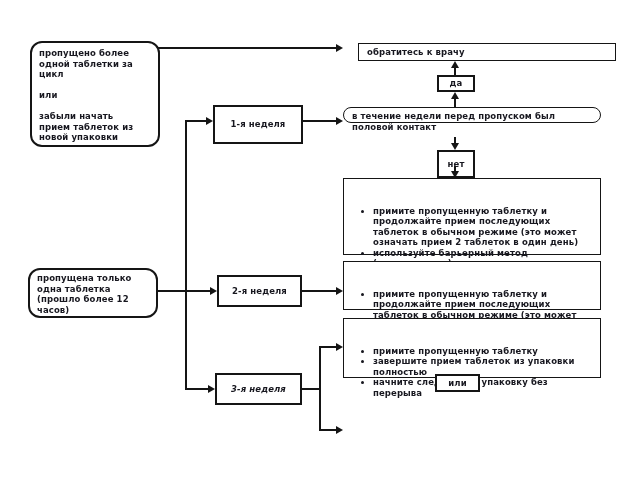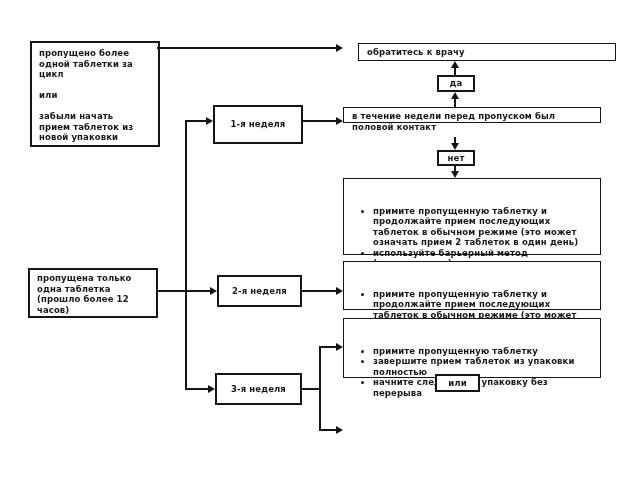--- a/index.html
+++ b/index.html
@@ -16,21 +16,21 @@
     border:2px solid #151515;
     background:#ffffff;
     box-sizing:border-box;
     font-size:8.5px;
     font-weight:700;
     line-height:10.5px;
     white-space:pre-line;
     letter-spacing:0.1px;
   }
   .node.thin{border-width:1.6px;}
-  .pad{padding:5px 7px;}
+  .pad{padding:5px 7px;border-radius:12px;}
   .center{display:flex;align-items:center;justify-content:center;white-space:nowrap;}
   .leftpad{display:flex;align-items:center;padding:2px 8px;white-space:nowrap;margin-left:15px;}
   ul.blist{
     margin:14px;
     padding:2px 4px 2px 15px;
     list-style-type:disc;
     white-space:normal;
   }
   ul.blist li{margin:0;padding:0 2px 0 0;}
   .line{position:absolute;background:#151515;}
@@ -56,21 +56,21 @@
 
   <div class="node thin leftpad" style="left:343px;top:43px;width:258px;height:18px;">обратитесь к врачу</div>
 
   <div class="node center" style="left:437px;top:75px;width:38px;height:17px;">да</div>
 
   <div class="node center" style="left:213px;top:105px;width:90px;height:39px;">1-я неделя</div>
 
   <div class="node thin pad" style="left:343px;top:107px;width:258px;height:16px;padding:3px 8px;">в течение недели перед пропуском был
 половой контакт</div>
 
-  <div class="node center" style="left:437px;top:150px;width:38px;height:16px;">нет</div>
+  <div class="node center" style="left:437px;top:150px;width:38px;height:28px;">нет</div>
 
   <div class="node thin" style="left:343px;top:178px;width:258px;height:77px;">
     <ul class="blist">
         <li>примите пропущенную таблетку и продолжайте прием последующих таблеток в обычном режиме (это может означать прием 2 таблеток в один день)</li>
         <li>используйте барьерный метод (презервативы) в течение последующих 7 дней</li>
       </ul>
   </div>
 
   <div class="node pad" style="left:28px;top:268px;width:130px;height:50px;padding:3px 7px;">пропущена только
 одна таблетка
@@ -88,21 +88,21 @@
   <div class="node thin" style="left:343px;top:318px;width:258px;height:60px;">
     <ul class="blist">
         <li>примите пропущенную таблетку</li>
         <li>завершите прием таблеток из упаковки полностью</li>
         <li>начните следующую упаковку без перерыва</li>
       </ul>
   </div>
 
   <div class="node center" style="left:435px;top:374px;width:45px;height:18px;">или</div>
 
-  <div class="node center" style="left:215px;top:373px;width:87px;height:32px;">3-я неделя</div>
+  <div class="node center" style="left:215px;top:373px;width:87px;height:32px;font-style:italic;">3-я неделя</div>
 
 
   <div class="line" style="left:157px;top:47px;width:180px;height:2px;"></div>
   <div class="line" style="left:454px;top:63px;width:2px;height:12px;"></div>
   <div class="line" style="left:454px;top:94px;width:2px;height:13px;"></div>
   <div class="line" style="left:454px;top:137px;width:2px;height:8px;"></div>
   <div class="line" style="left:454px;top:166px;width:2px;height:6px;"></div>
 
   <div class="line" style="left:185px;top:120px;width:2px;height:270px;"></div>
   <div class="line" style="left:186px;top:120px;width:21px;height:2px;"></div>

